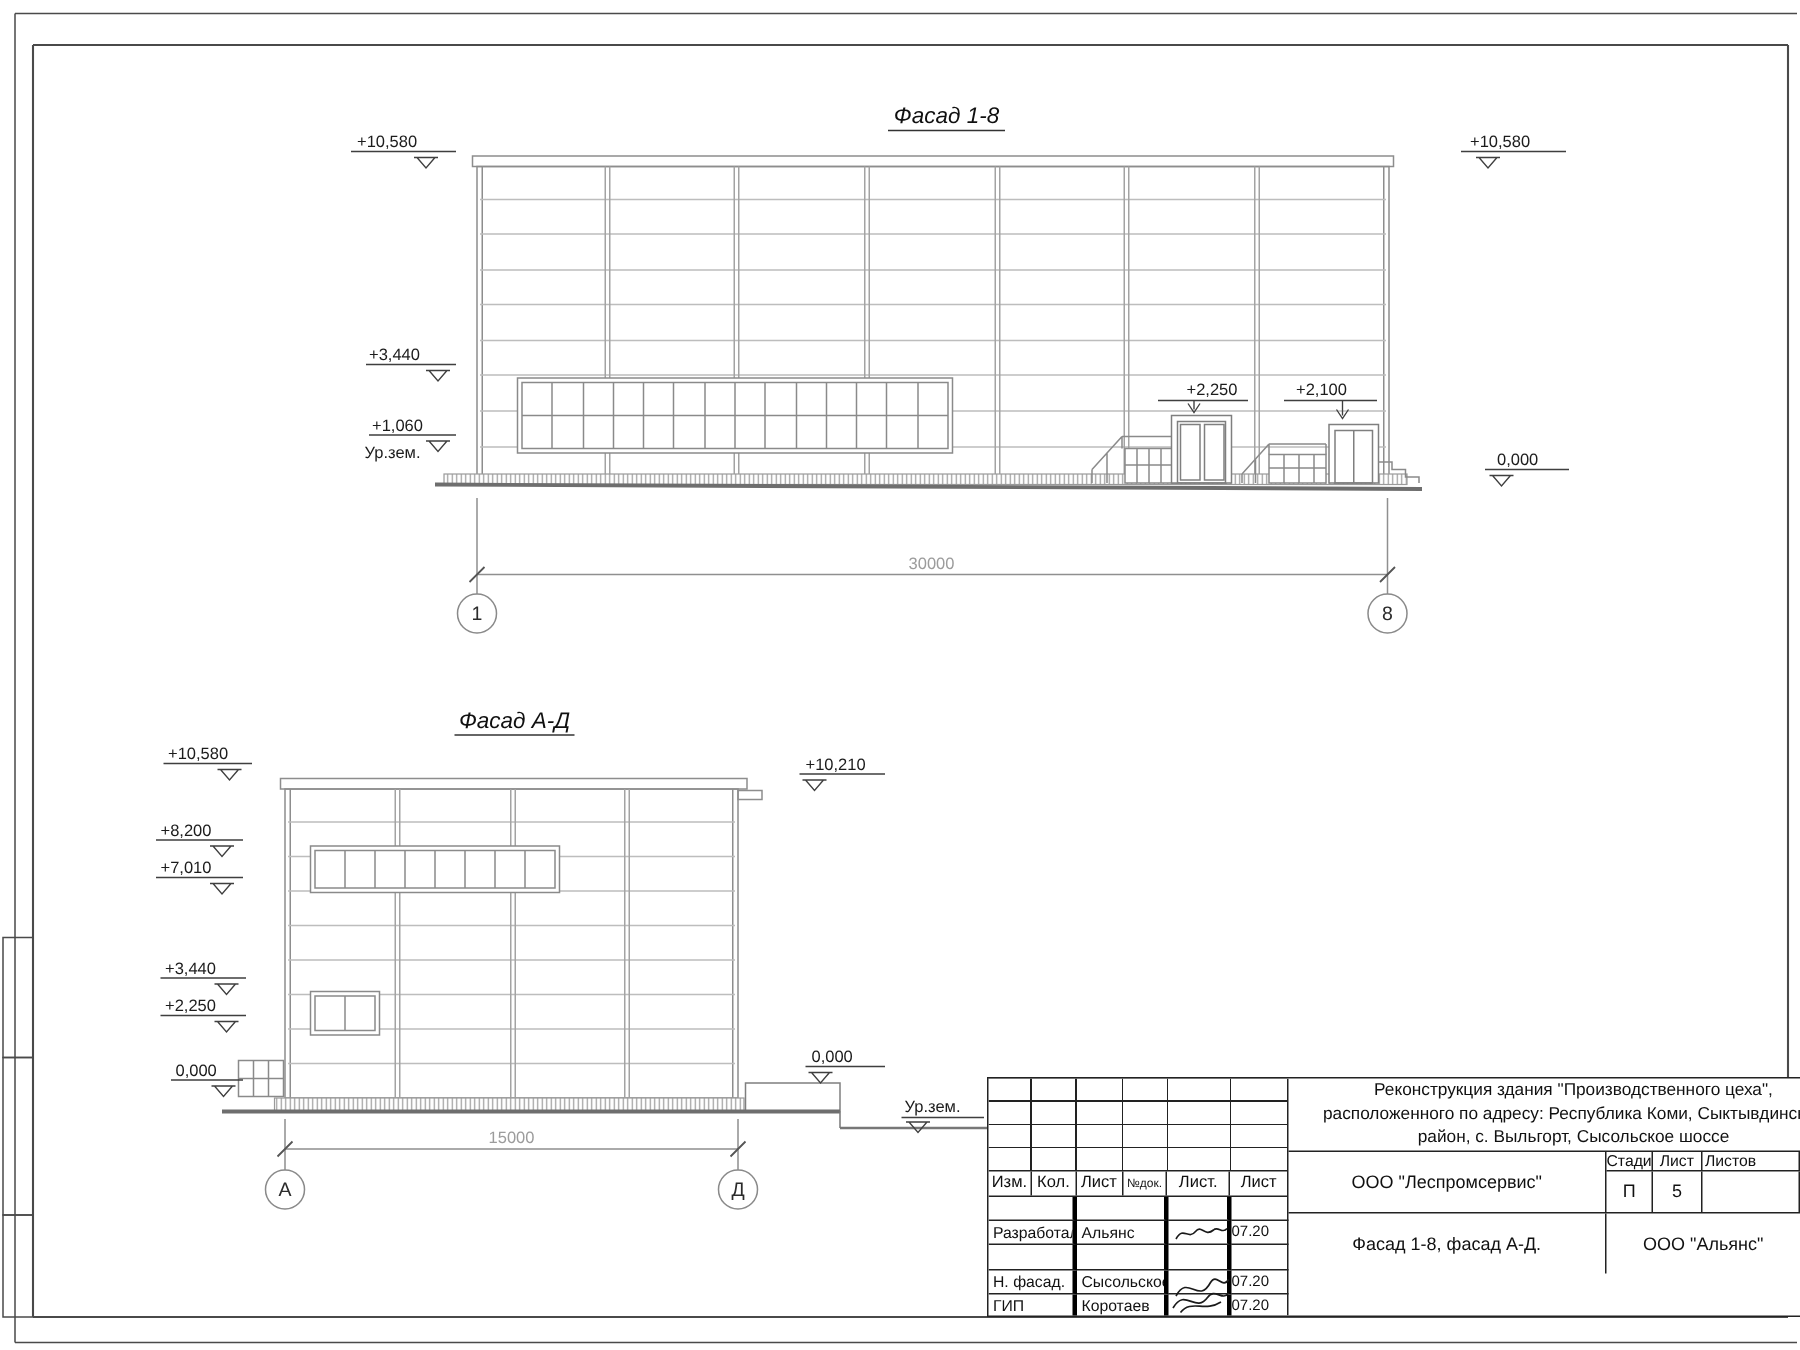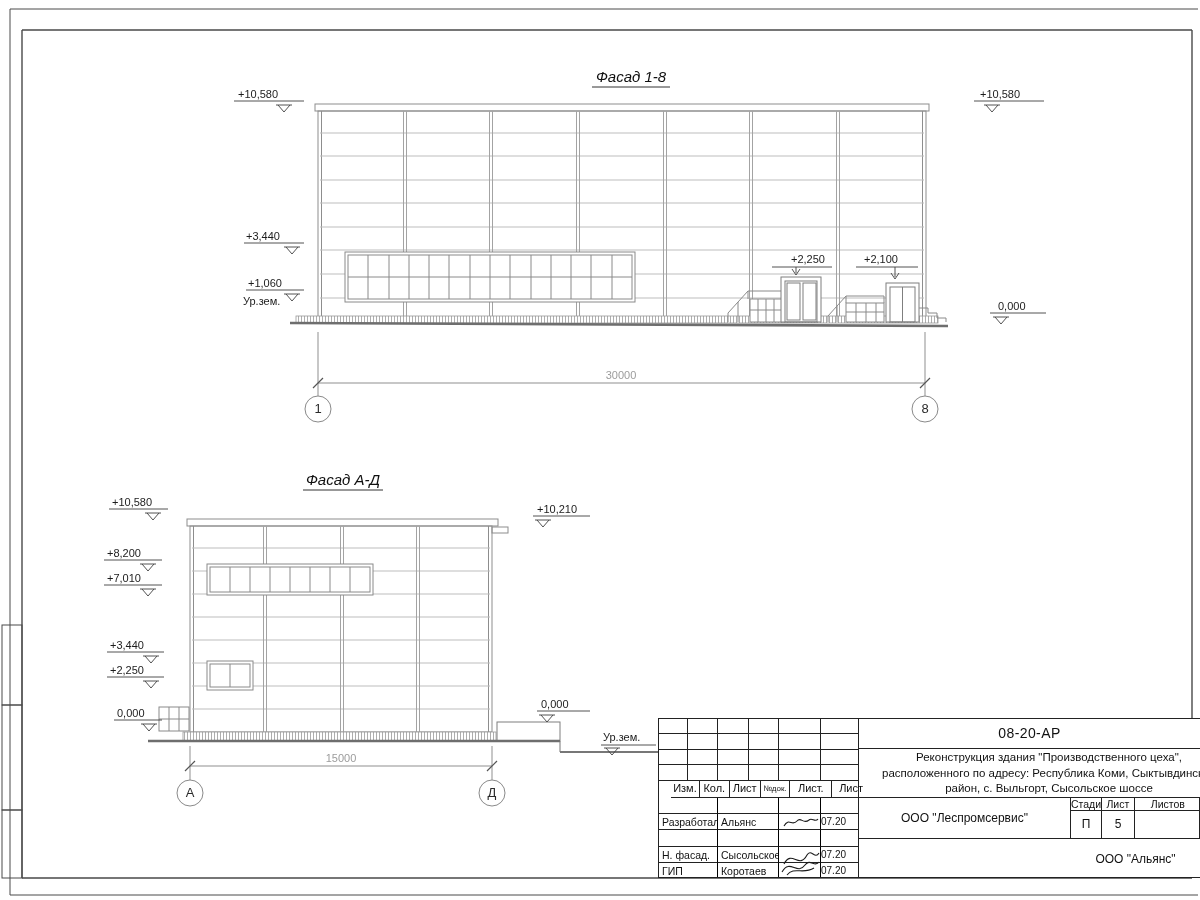--- a/index.html
+++ b/index.html
@@ -16,45 +16,45 @@
   .tb{position:absolute;left:658px;top:718px;width:542px;height:160px;box-sizing:border-box;
       border-top:1.6px solid #222;border-left:1.6px solid #222;border-bottom:1.6px solid #222;
       background:#fff;color:#111;overflow:hidden}
   .tb-left{position:absolute;left:0;top:0;width:200px;height:100%;border-right:1.2px solid #222;box-sizing:border-box}
   .rev-grid{position:absolute;left:0;top:0;width:100%;height:62px;border-bottom:1px solid #222;box-sizing:border-box;
     background-image:
       repeating-linear-gradient(to bottom,transparent 0 14.5px,#222 14.5px 15.5px),
       linear-gradient(90deg,transparent 0 28px,#222 28px 29px,transparent 29px 58px,#222 58px 59px,
         transparent 59px 89px,#222 89px 90px,transparent 90px 119px,#222 119px 120px,
         transparent 120px 161px,#222 161px 162px,transparent 162px 100%)}
-  .hdr-row{position:absolute;left:12px;top:62px;width:100%;height:17px;display:flex;border-bottom:1px solid #222;box-sizing:border-box}
+  .hdr-row{position:absolute;left:0;top:62px;width:100%;height:17px;display:flex;border-bottom:1px solid #222;box-sizing:border-box}
   .hdr-row .c{border-right:1px solid #222;box-sizing:border-box;text-align:center;font-size:11px;line-height:15px;overflow:hidden;white-space:nowrap}
   .c29{width:29px}.c30{width:30px}.c31{width:31px}.c42{width:42px}.c38{width:38px}
   .c.small{font-size:8px;line-height:16px}
   .c.lastcol{border-right:none}
   .sig-grid{position:absolute;left:0;top:79px;width:100%;height:81px;display:grid;
      grid-template-columns:59px 61px 42px 38px;grid-auto-rows:16.2px;font-size:10.5px}
-  .sig-grid .s{border-right:1px solid #000000;border-bottom:1px solid #222;box-sizing:border-box;
+  .sig-grid .s{border-right:3px solid #000000;border-bottom:1px solid #222;box-sizing:border-box;
      padding:1px 3px 0 3px;overflow:hidden;white-space:nowrap;line-height:14px}
   .sig-grid .s.lastcol{border-right:none}
   .sig-grid .s.date{font-size:10px;padding:1px 0 0 0}
   .sig-a{position:absolute;left:121px;top:96px;width:40px;height:15px}
   .sig-b{position:absolute;left:120px;top:127px;width:42px;height:32px}
   .tb-right{position:absolute;left:200px;top:0;right:0;height:100%}
   .code{height:30px;border-bottom:1px solid #222;box-sizing:border-box;text-align:center;line-height:29px;font-size:14px;letter-spacing:.4px}
   .desc{position:relative;height:49px;border-bottom:1px solid #222;box-sizing:border-box;overflow:hidden}
   .desc-in{position:absolute;left:0;top:0;width:380px;text-align:center;font-size:11.5px;line-height:15.7px;padding-top:1px;white-space:nowrap}
   .mid{position:relative;height:41px;border-bottom:1px solid #222;box-sizing:border-box}
   .org{position:absolute;left:0;top:0;width:212px;height:100%;border-right:1px solid #222;box-sizing:border-box;
        display:flex;align-items:center;justify-content:center;font-size:12px}
   .slv{position:absolute;left:212px;right:0;top:0;height:100%}
   .sl-hdr{display:flex;height:13px;border-bottom:1px solid #222;box-sizing:border-box;font-size:10.5px;line-height:12px}
   .sl-hdr .sc,.sl-val .sc{border-right:1px solid #222;box-sizing:border-box;text-align:center;overflow:hidden;white-space:nowrap}
   .sc.w43{width:43px}.sc.w45{width:45px}.sc.w90{width:90px}
-  .sc.listov{text-align:center;padding-left:2px}
+  .sc.listov{text-align:left;padding-left:2px}
   .sl-val{display:flex;height:27px;font-size:12px;line-height:26px}
   .bot{position:relative;height:40px}
   .stitle{position:absolute;left:0;top:0;width:212px;height:100%;border-right:1px solid #222;box-sizing:border-box;
           display:flex;align-items:center;justify-content:center;font-size:12px}
   .cust{position:absolute;left:212px;right:0;top:0;height:100%;display:flex;align-items:center;justify-content:center;font-size:12px}
 </style>
 </head>
 <body>
 
 <div class="sheet">
@@ -282,21 +282,20 @@
     </div>
     <svg class="sig-a" viewBox="0 0 40 15">
       <path d="M4 11 C9 2 12 12 17 6 C21 1 23 10 29 5 C32 2 35 8 38 4" stroke="#1a1a1a" fill="none" stroke-width="1.1"></path>
     </svg>
     <svg class="sig-b" viewBox="0 0 42 32">
       <path d="M5 18 C13 3 20 24 28 9 C32 2 36 14 40 7 M3 26 C11 12 18 30 26 19 C31 12 36 22 40 16 M8 29 C15 20 24 29 35 22" stroke="#1a1a1a" fill="none" stroke-width="1.1"></path>
     </svg>
   </div>
 
   <div class="tb-right">
-    <div class="code">08-20-АР</div>
     <div class="desc">
       <div class="desc-in">
         <div>Реконструкция здания "Производственного цеха",</div>
         <div>расположенного по адресу: Республика Коми, Сыктывдинский</div>
         <div>район, с. Выльгорт, Сысольское шоссе</div>
       </div>
     </div>
     <div class="mid">
       <div class="org">ООО "Леспромсервис"</div>
       <div class="slv">
@@ -306,18 +305,19 @@
           <div class="sc w90 listov">Листов</div>
         </div>
         <div class="sl-val">
           <div class="sc w43">П</div>
           <div class="sc w45">5</div>
           <div class="sc w90"></div>
         </div>
       </div>
     </div>
     <div class="bot">
+      <div class="stitle">Фасад 1-8, фасад А-Д.</div>
       <div class="cust">ООО "Альянс"</div>
     </div>
   </div>
 </div>
 
 </div>
 
 </body></html>

